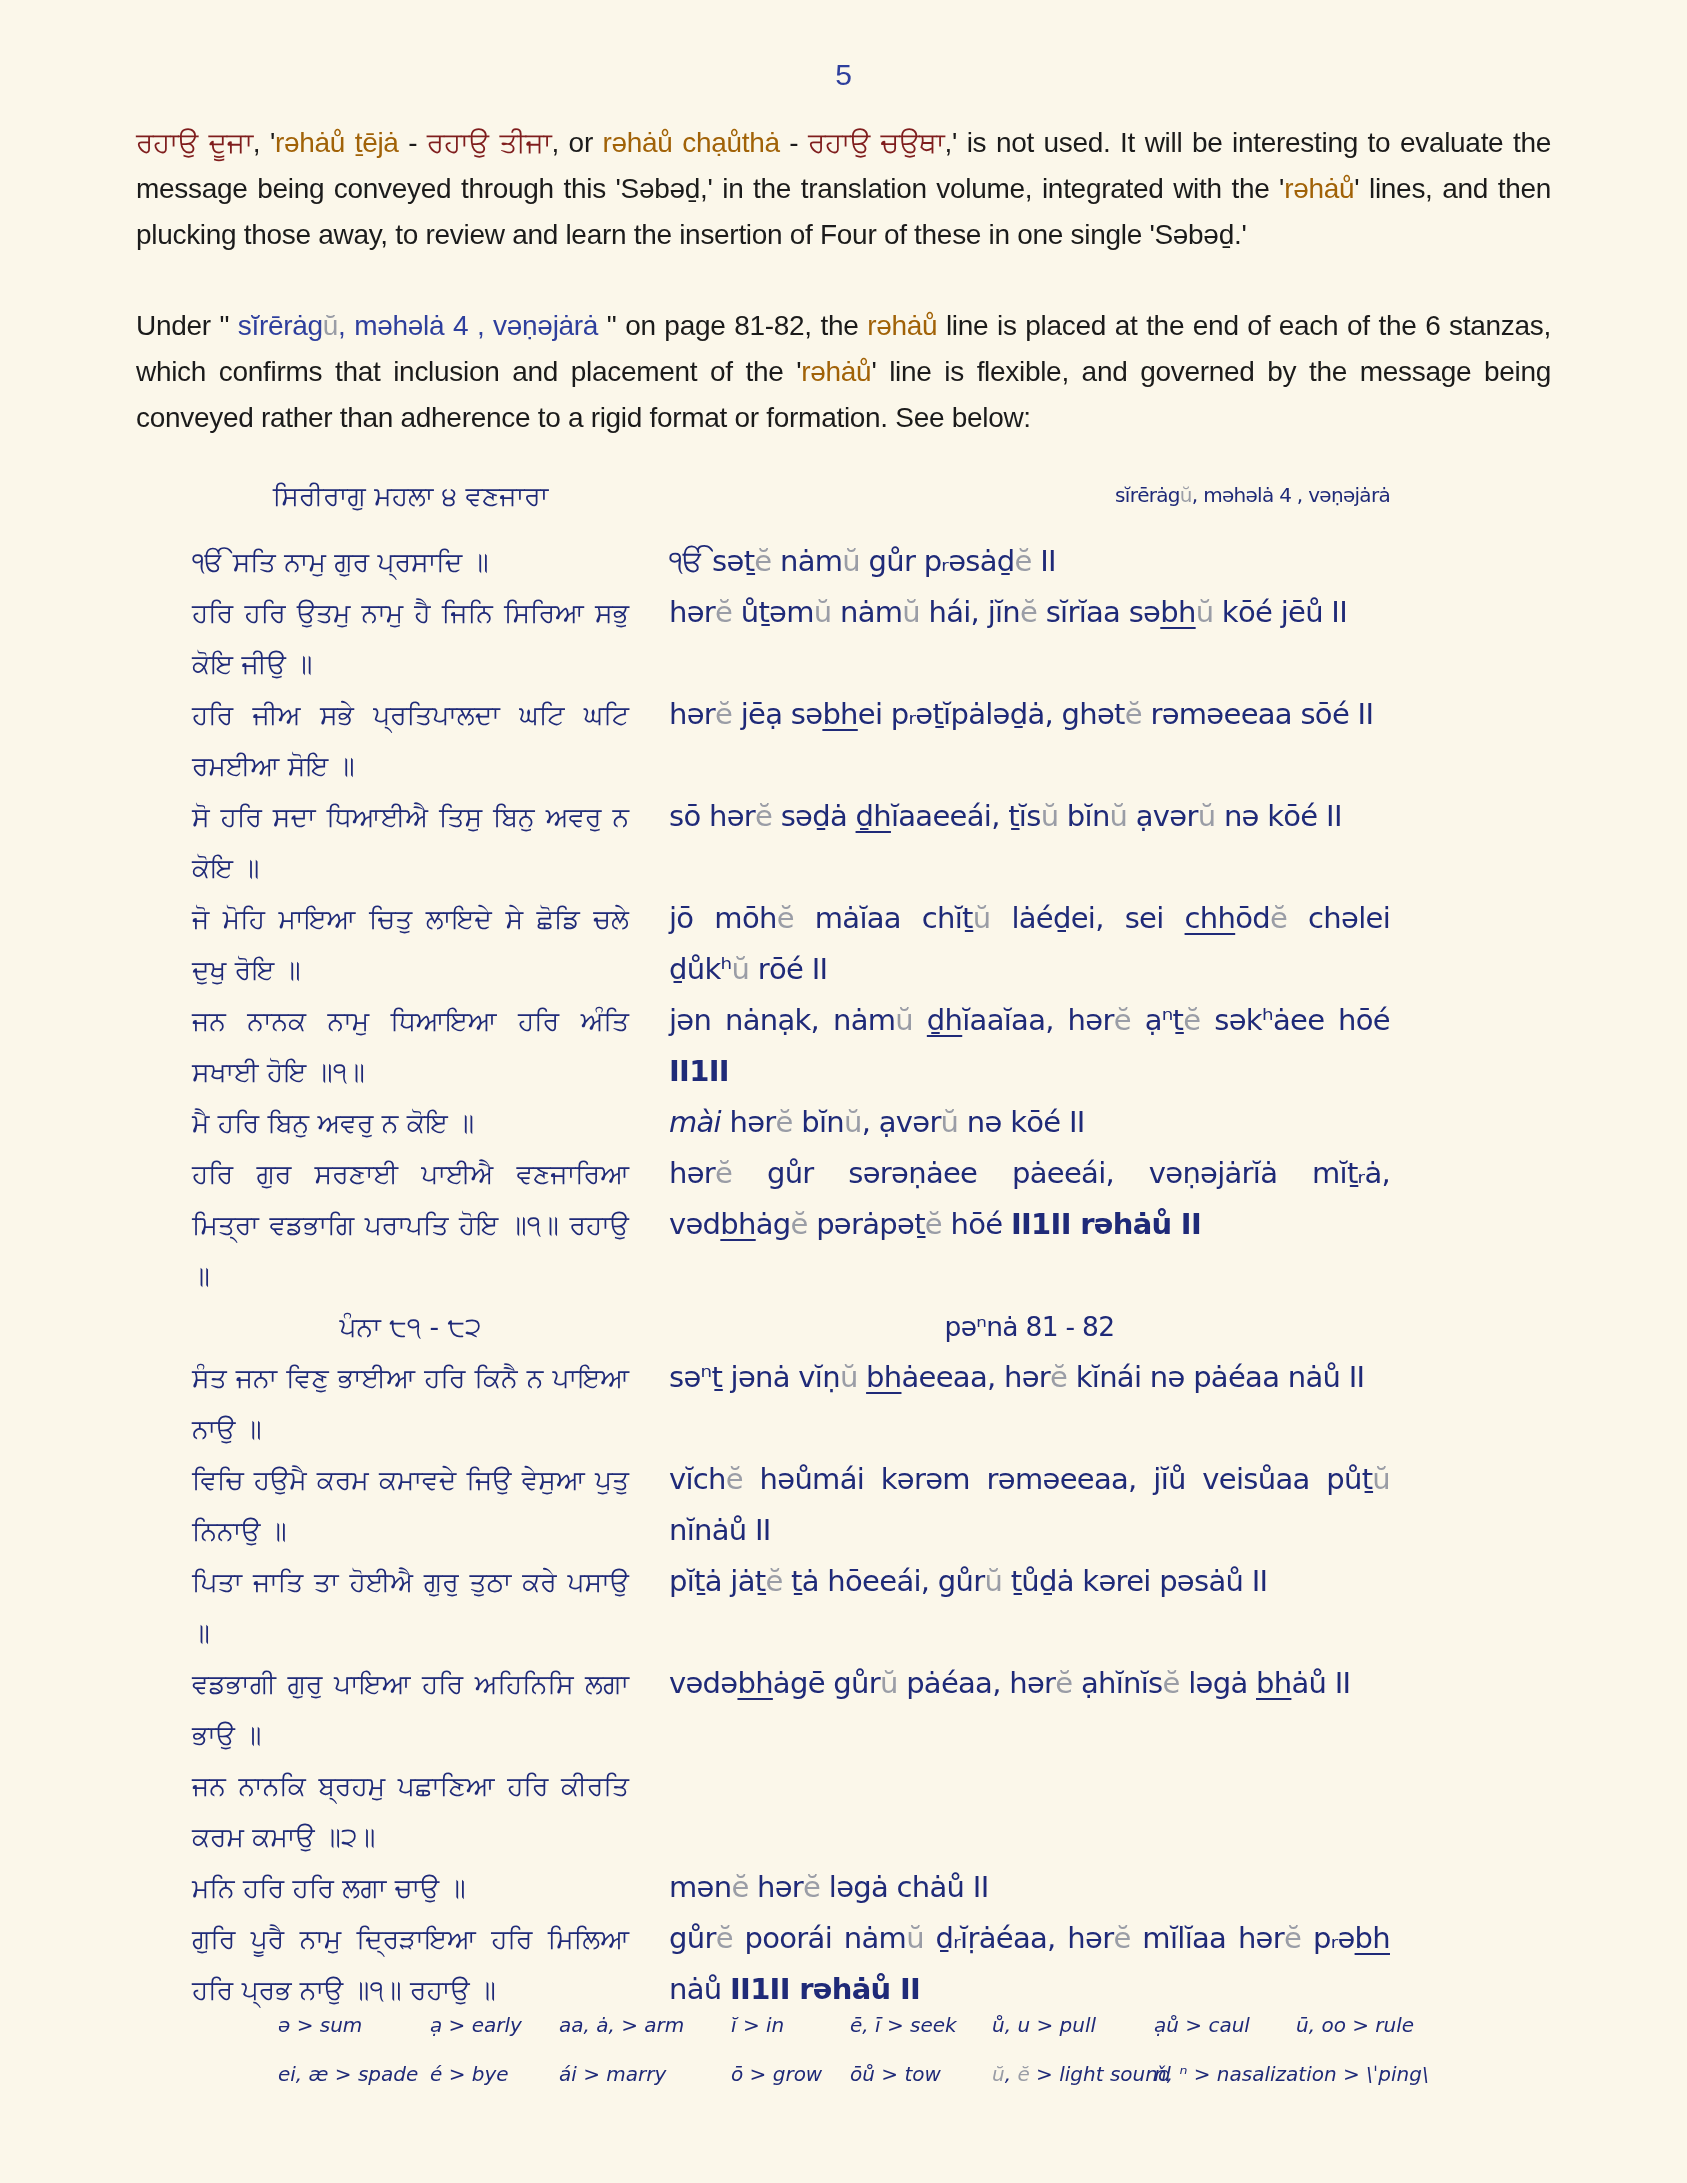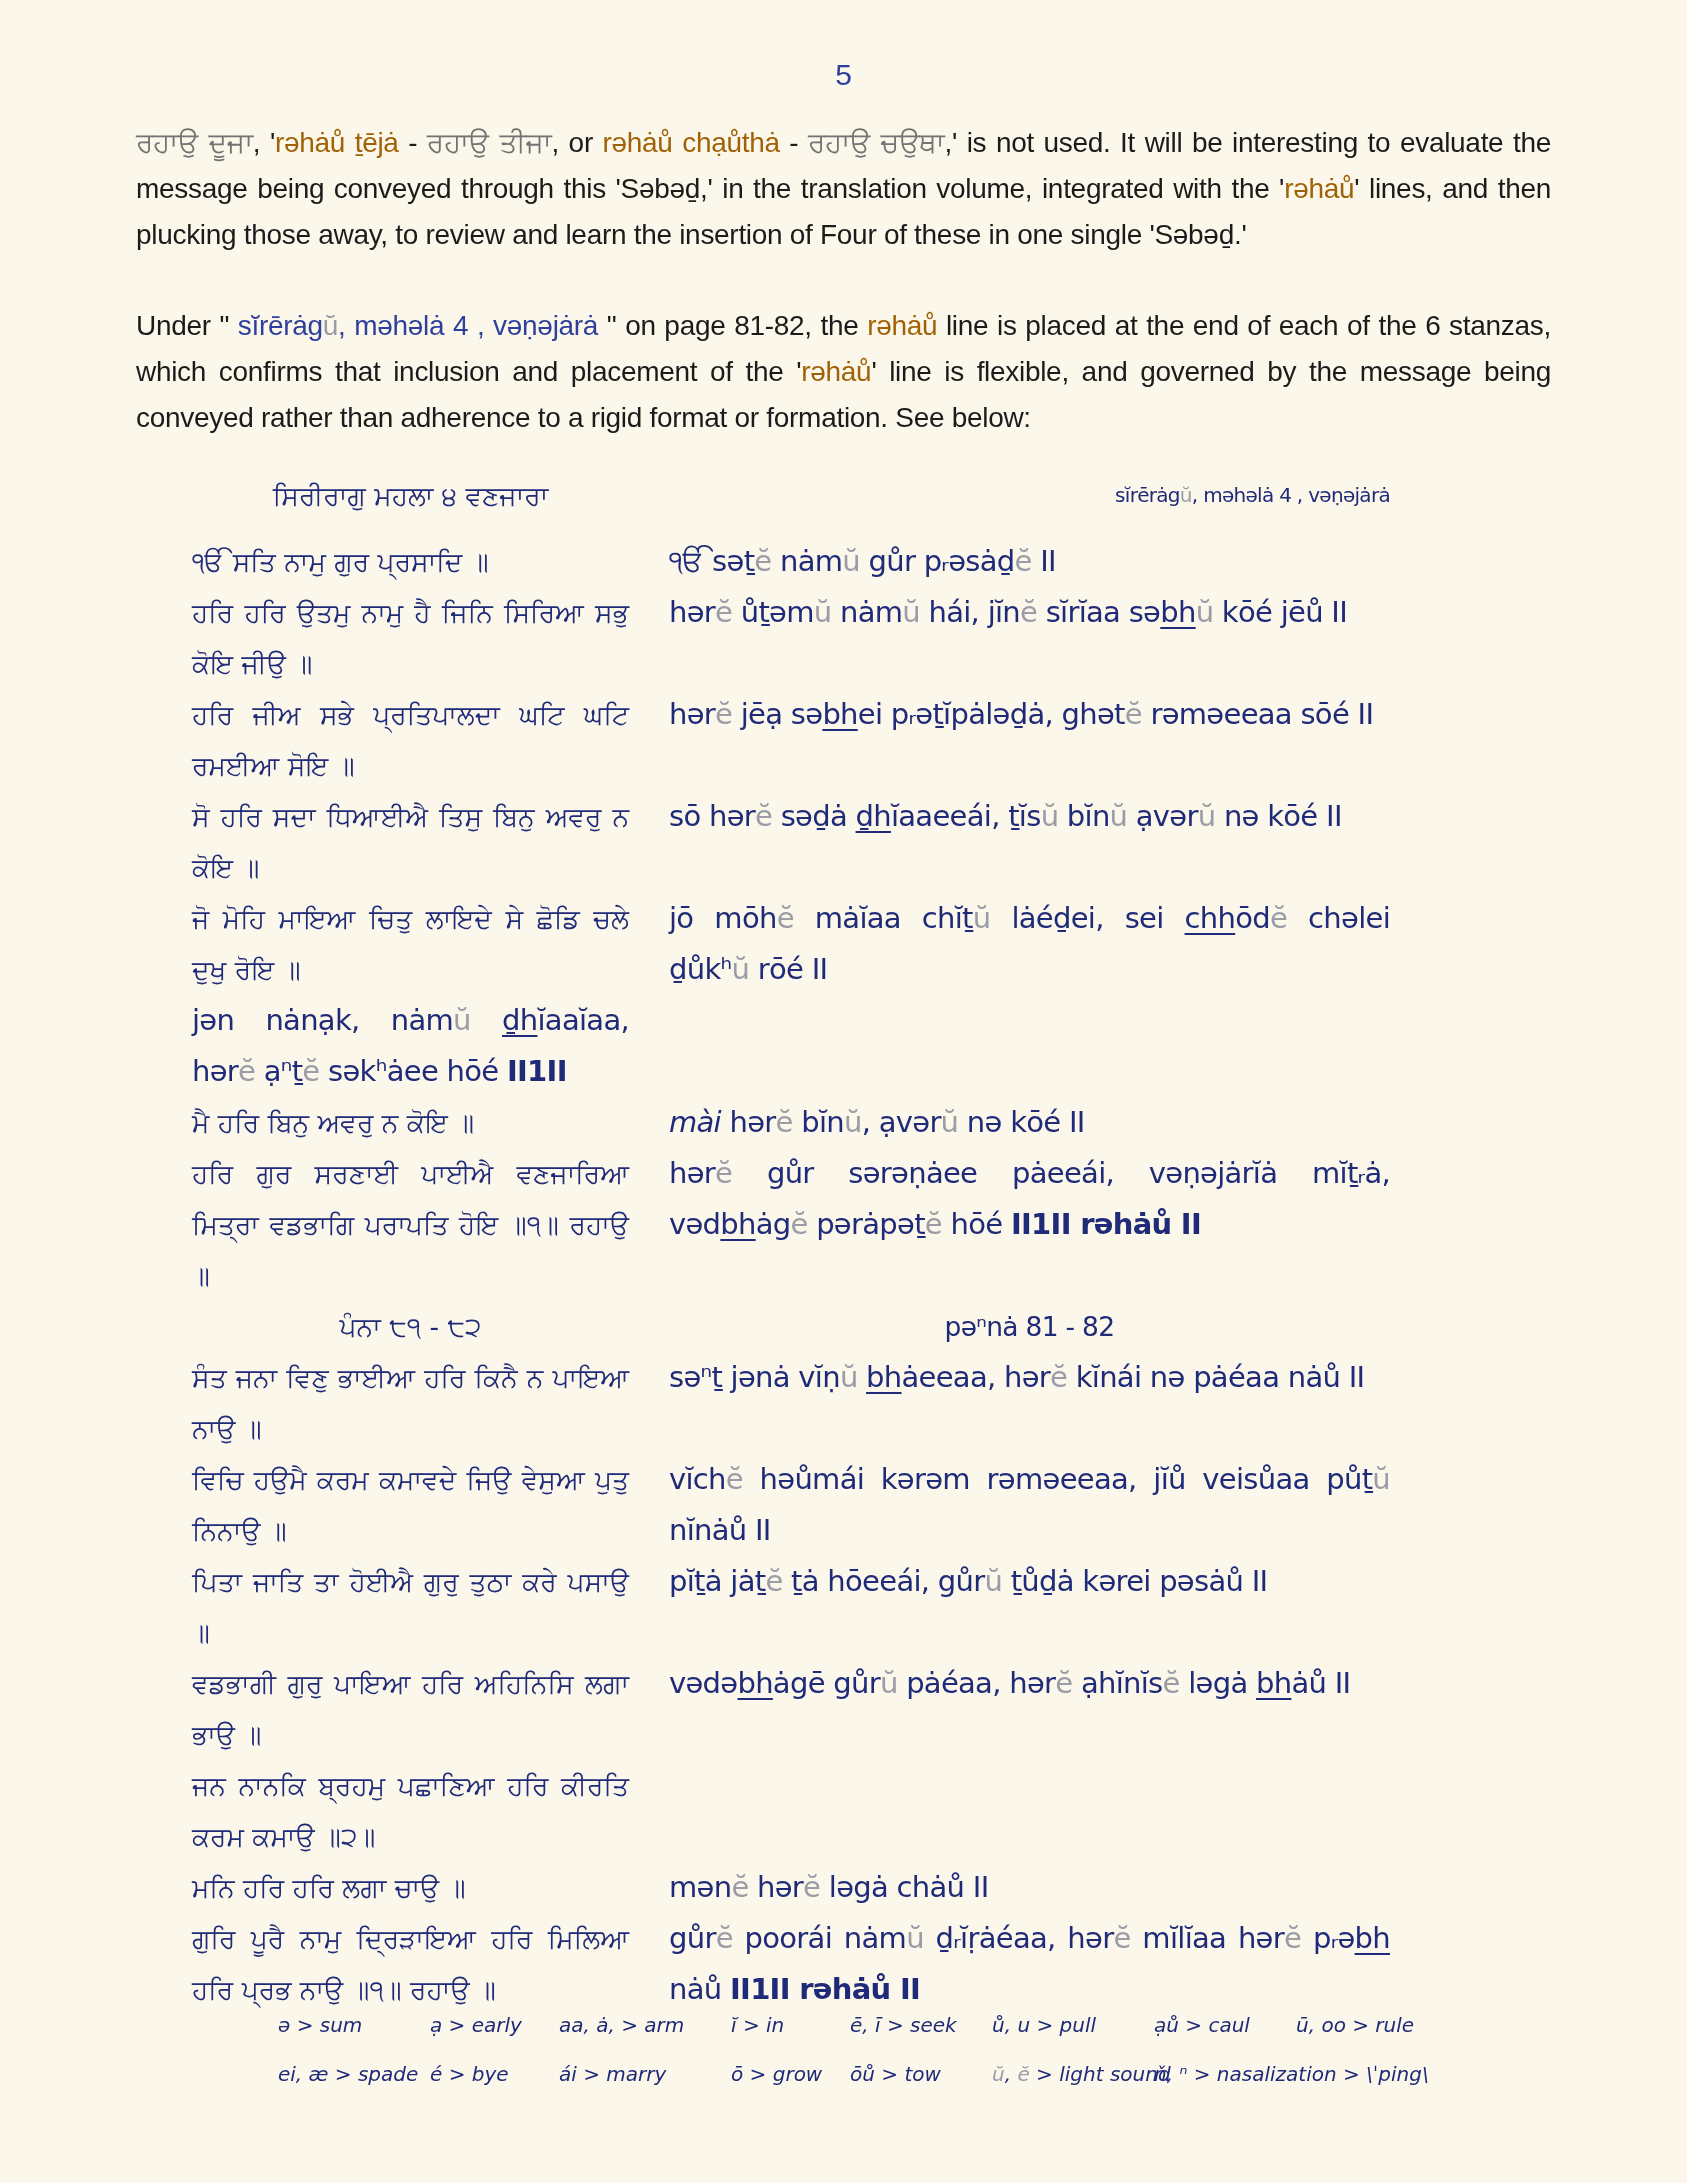--- a/index.html
+++ b/index.html
@@ -11,21 +11,21 @@
   .pagenum{
     position:absolute;top:58px;left:0;right:0;text-align:center;
     color:#2e3f9d;font-size:30px;line-height:34px;
   }
   .body-para{
     position:absolute;left:136px;right:136px;margin:0;
     font-size:28px;line-height:46px;text-align:justify;letter-spacing:-0.3px;
   }
   #para1{top:120px;}
   #para2{top:303px;}
-  .seg-g{font-family:"DejaVu Sans",sans-serif;color:#737373;}
+  .seg-g{font-family:"DejaVu Sans",sans-serif;color:#7f1d1d;}
   .seg-t{color:#a16207;}
   .seg-blue{color:#2e3f9d;}
   .scripture{position:absolute;left:192px;top:470px;width:1197px;}
   .srow{display:grid;grid-template-columns:437px 721px;column-gap:40px;align-items:start;}
   .cell-l{
     font-family:"DejaVu Sans",sans-serif;color:#1f2a78;
     font-size:26.5px;line-height:51px;text-align:justify;
   }
   .cell-r{
     font-family:"DejaVu Sans",sans-serif;color:#1f2a78;
@@ -74,20 +74,21 @@
       </div>
       <div class="srow verse">
         <div class="cell-l">ਸੋ ਹਰਿ ਸਦਾ ਧਿਆਈਐ ਤਿਸੁ ਬਿਨੁ ਅਵਰੁ ਨ ਕੋਇ ॥</div>
         <div class="cell-r"><span>sō hər</span><span class="gray">ĕ</span><span> səḏȧ </span><span class="und">ḏh</span><span>ĭaaeeái, ṯĭs</span><span class="gray">ŭ</span><span> bĭn</span><span class="gray">ŭ</span><span> ạvər</span><span class="gray">ŭ</span><span> nə kōé II</span></div>
       </div>
       <div class="srow verse">
         <div class="cell-l">ਜੋ ਮੋਹਿ ਮਾਇਆ ਚਿਤੁ ਲਾਇਦੇ ਸੇ ਛੋਡਿ ਚਲੇ ਦੁਖੁ ਰੋਇ ॥</div>
         <div class="cell-r"><span>jō mōh</span><span class="gray">ĕ</span><span> mȧĭaa chĭṯ</span><span class="gray">ŭ</span><span> lȧéḏei, sei </span><span class="und">chh</span><span>ōd</span><span class="gray">ĕ</span><span> chəlei ḏůkʰ</span><span class="gray">ŭ</span><span> rōé II</span></div>
       </div>
       <div class="srow verse">
+        <div class="cell-l">ਜਨ ਨਾਨਕ ਨਾਮੁ ਧਿਆਇਆ ਹਰਿ ਅੰਤਿ ਸਖਾਈ ਹੋਇ ॥੧॥</div>
         <div class="cell-r"><span>jən nȧnạk, nȧm</span><span class="gray">ŭ</span><span> </span><span class="und">ḏh</span><span>ĭaaĭaa, hər</span><span class="gray">ĕ</span><span> ạⁿṯ</span><span class="gray">ĕ</span><span> səkʰȧee hōé </span><span class="bold">II1II</span></div>
       </div>
       <div class="srow verse">
         <div class="cell-l">ਮੈ ਹਰਿ ਬਿਨੁ ਅਵਰੁ ਨ ਕੋਇ ॥</div>
         <div class="cell-r"><span class="ital">mài</span><span> hər</span><span class="gray">ĕ</span><span> bĭn</span><span class="gray">ŭ</span><span>, ạvər</span><span class="gray">ŭ</span><span> nə kōé II</span></div>
       </div>
       <div class="srow verse">
         <div class="cell-l">ਹਰਿ ਗੁਰ ਸਰਣਾਈ ਪਾਈਐ ਵਣਜਾਰਿਆ ਮਿਤ੍ਰਾ ਵਡਭਾਗਿ ਪਰਾਪਤਿ ਹੋਇ ॥੧॥ ਰਹਾਉ ॥</div>
         <div class="cell-r"><span>hər</span><span class="gray">ĕ</span><span> gůr sərəṇȧee pȧeeái, vəṇəjȧrĭȧ mĭṯᵣȧ, vəd</span><span class="und">bh</span><span>ȧg</span><span class="gray">ĕ</span><span> pərȧpəṯ</span><span class="gray">ĕ</span><span> hōé </span><span class="bold">II1II rəhȧů II</span></div>
       </div>

